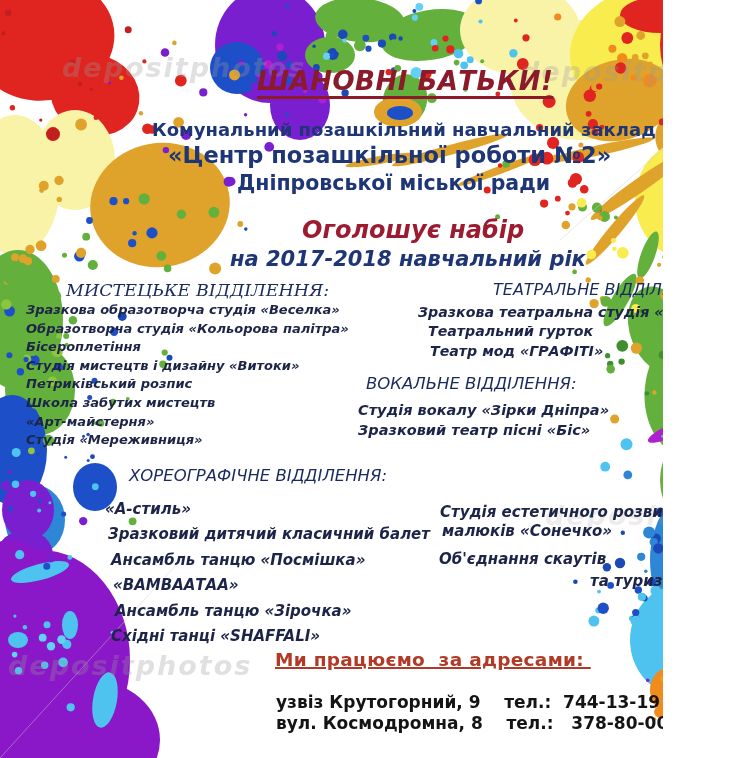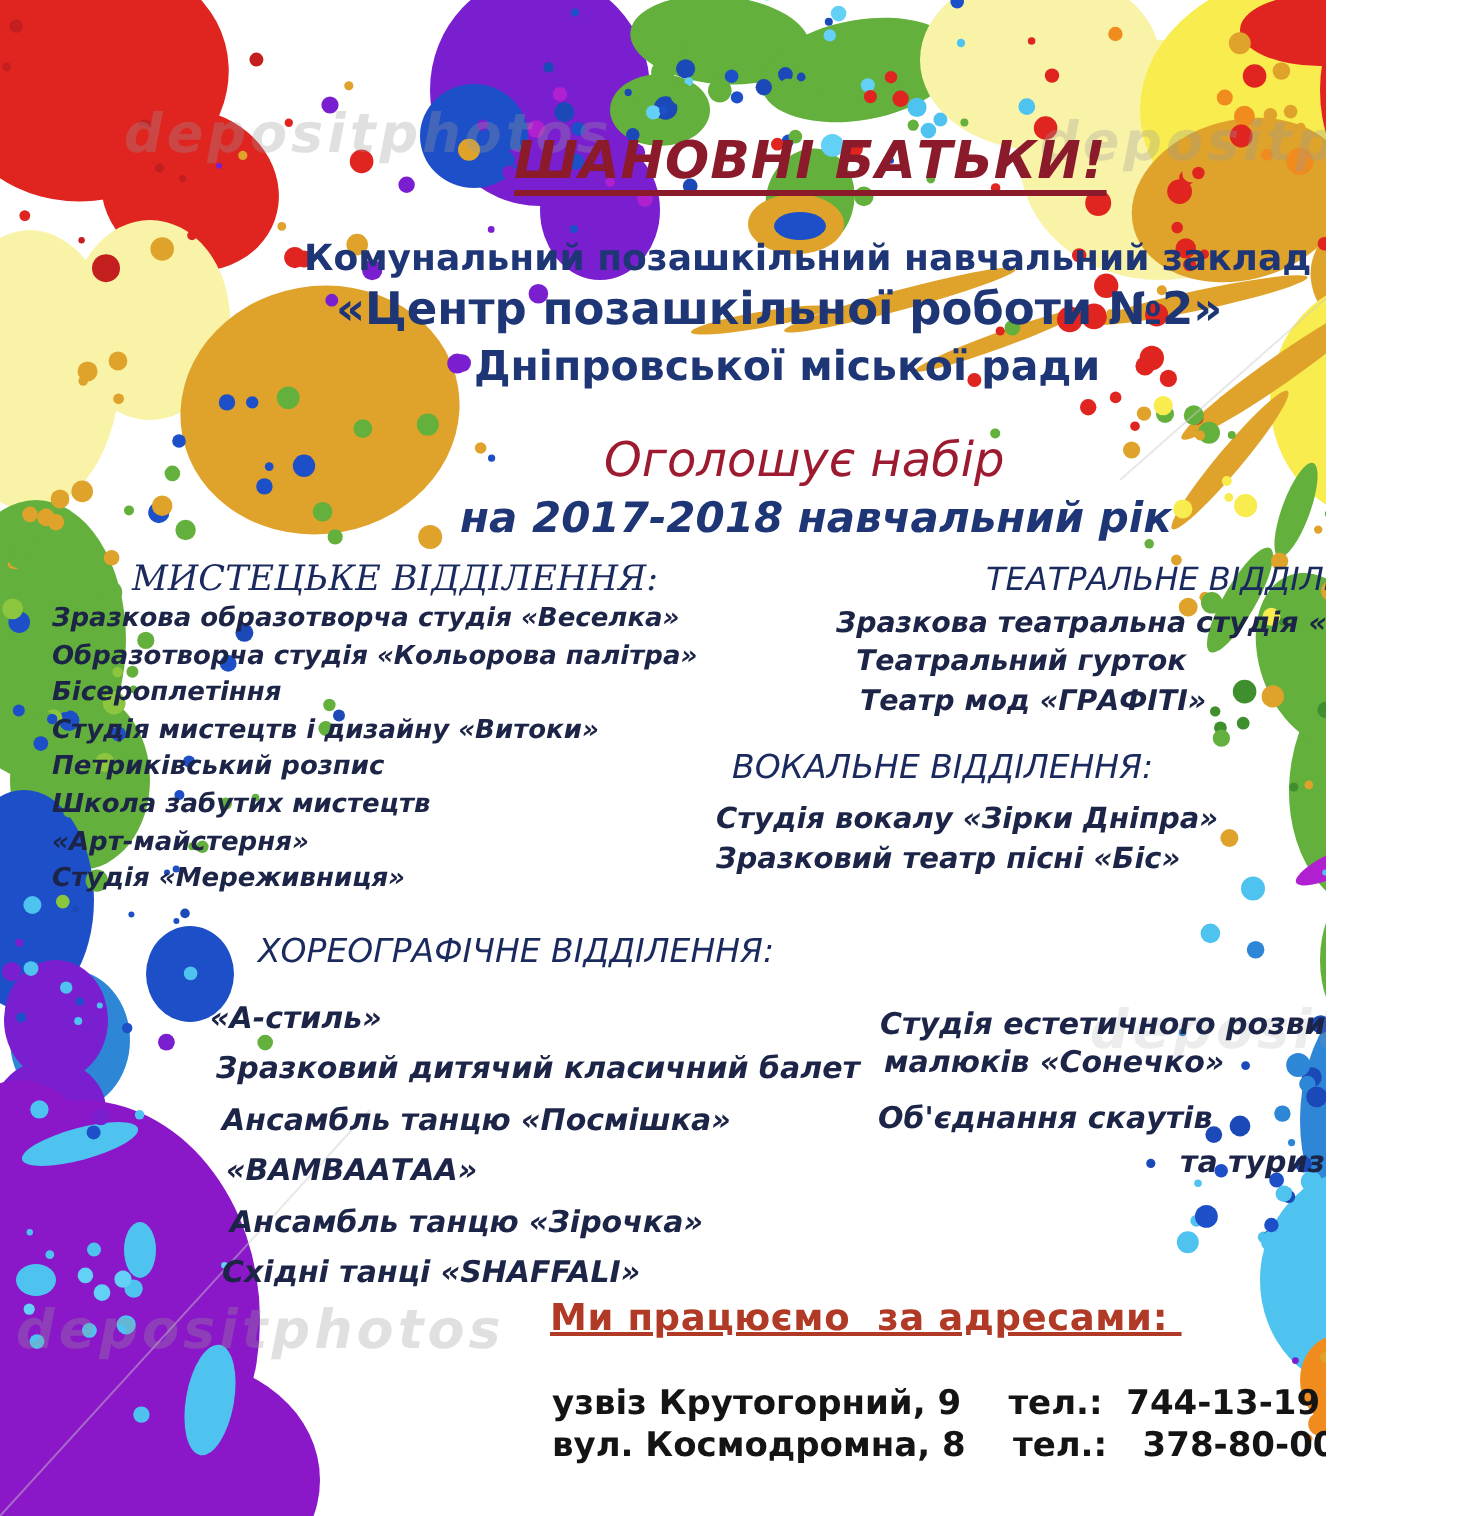--- a/index.html
+++ b/index.html
@@ -8,21 +8,21 @@
   #splatters{position:absolute;left:0;top:0;z-index:1;}
   .abs{position:absolute;white-space:nowrap;z-index:3;}
   .wm{position:absolute;z-index:2;color:#9a9a9a;opacity:.30;font-size:27px;font-weight:bold;
       letter-spacing:2px;font-style:italic;white-space:nowrap;}
   .title{left:257px;top:66px;font-size:26px;font-weight:bold;font-style:italic;
          color:var(--c-title);text-decoration:underline;text-decoration-thickness:3px;
          text-underline-offset:6px;letter-spacing:.5px;}
   .org1{left:152px;top:119px;font-size:18px;font-weight:bold;color:var(--c-navy);}
   .org2{left:168px;top:142px;font-size:22.5px;font-weight:bold;color:var(--c-navy);}
   .org3{left:237px;top:171px;font-size:20.5px;font-weight:bold;color:var(--c-navy);}
-  .ann1{left:302px;top:216px;font-size:24px;font-weight:normal;font-style:italic;color:var(--c-announce);}
+  .ann1{left:302px;top:216px;font-size:24px;font-weight:bold;font-style:italic;color:var(--c-announce);}
   .ann2{left:230px;top:247px;font-size:21px;font-weight:bold;font-style:italic;color:var(--c-navy);}
   .sec-title{font-weight:normal;font-style:italic;color:var(--c-heading);text-align:center;}
   .serif{font-family:"DejaVu Serif","Liberation Serif",serif;}
   ul.plain{list-style:none;margin:0;padding:0;}
   ul.plain li{font-weight:bold;font-style:italic;color:var(--c-body);white-space:nowrap;}
   .art-title{left:66px;top:280px;font-size:17.5px;}
   .art-list{left:26px;top:301px;}
   .art-list li{font-size:13px;line-height:18.6px;}
   .theatre-title{left:493px;top:280px;font-size:16px;}
   .theatre-list{left:418px;top:303px;}

